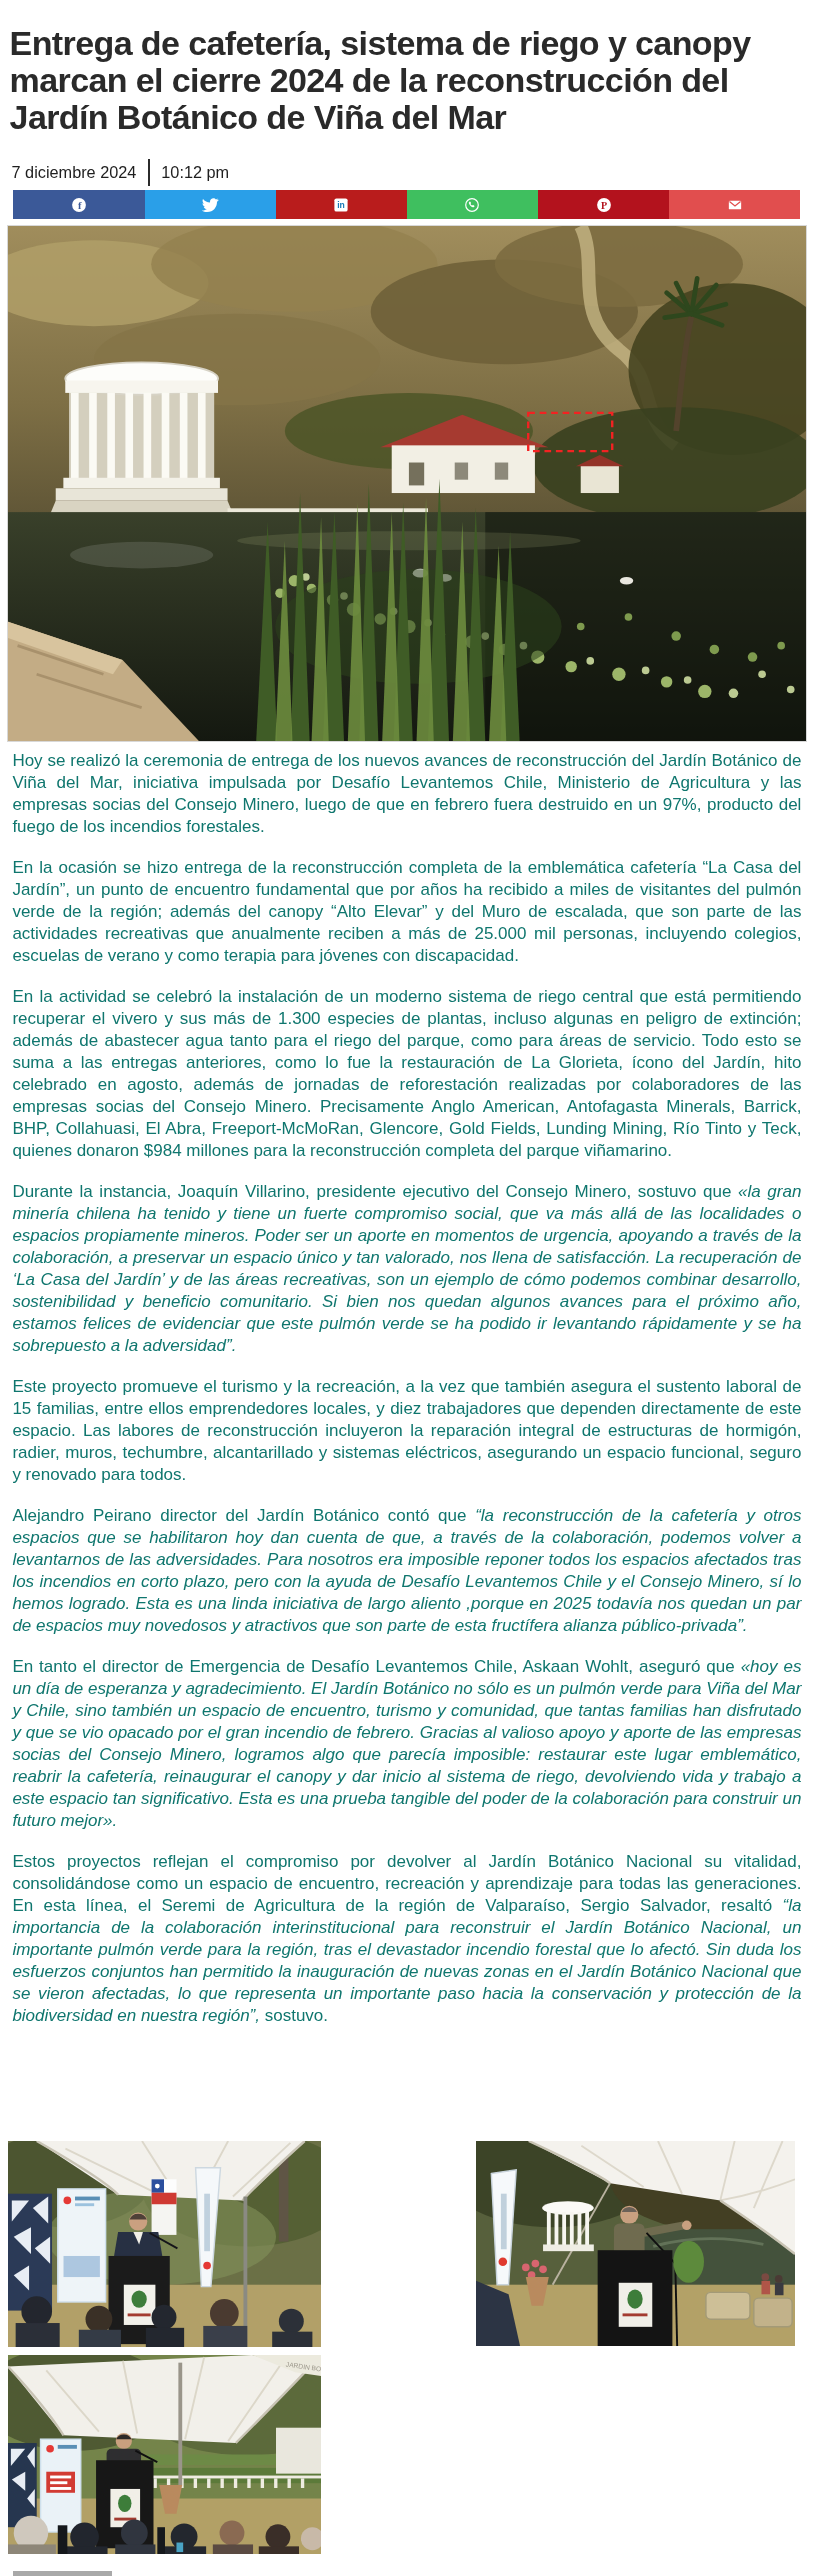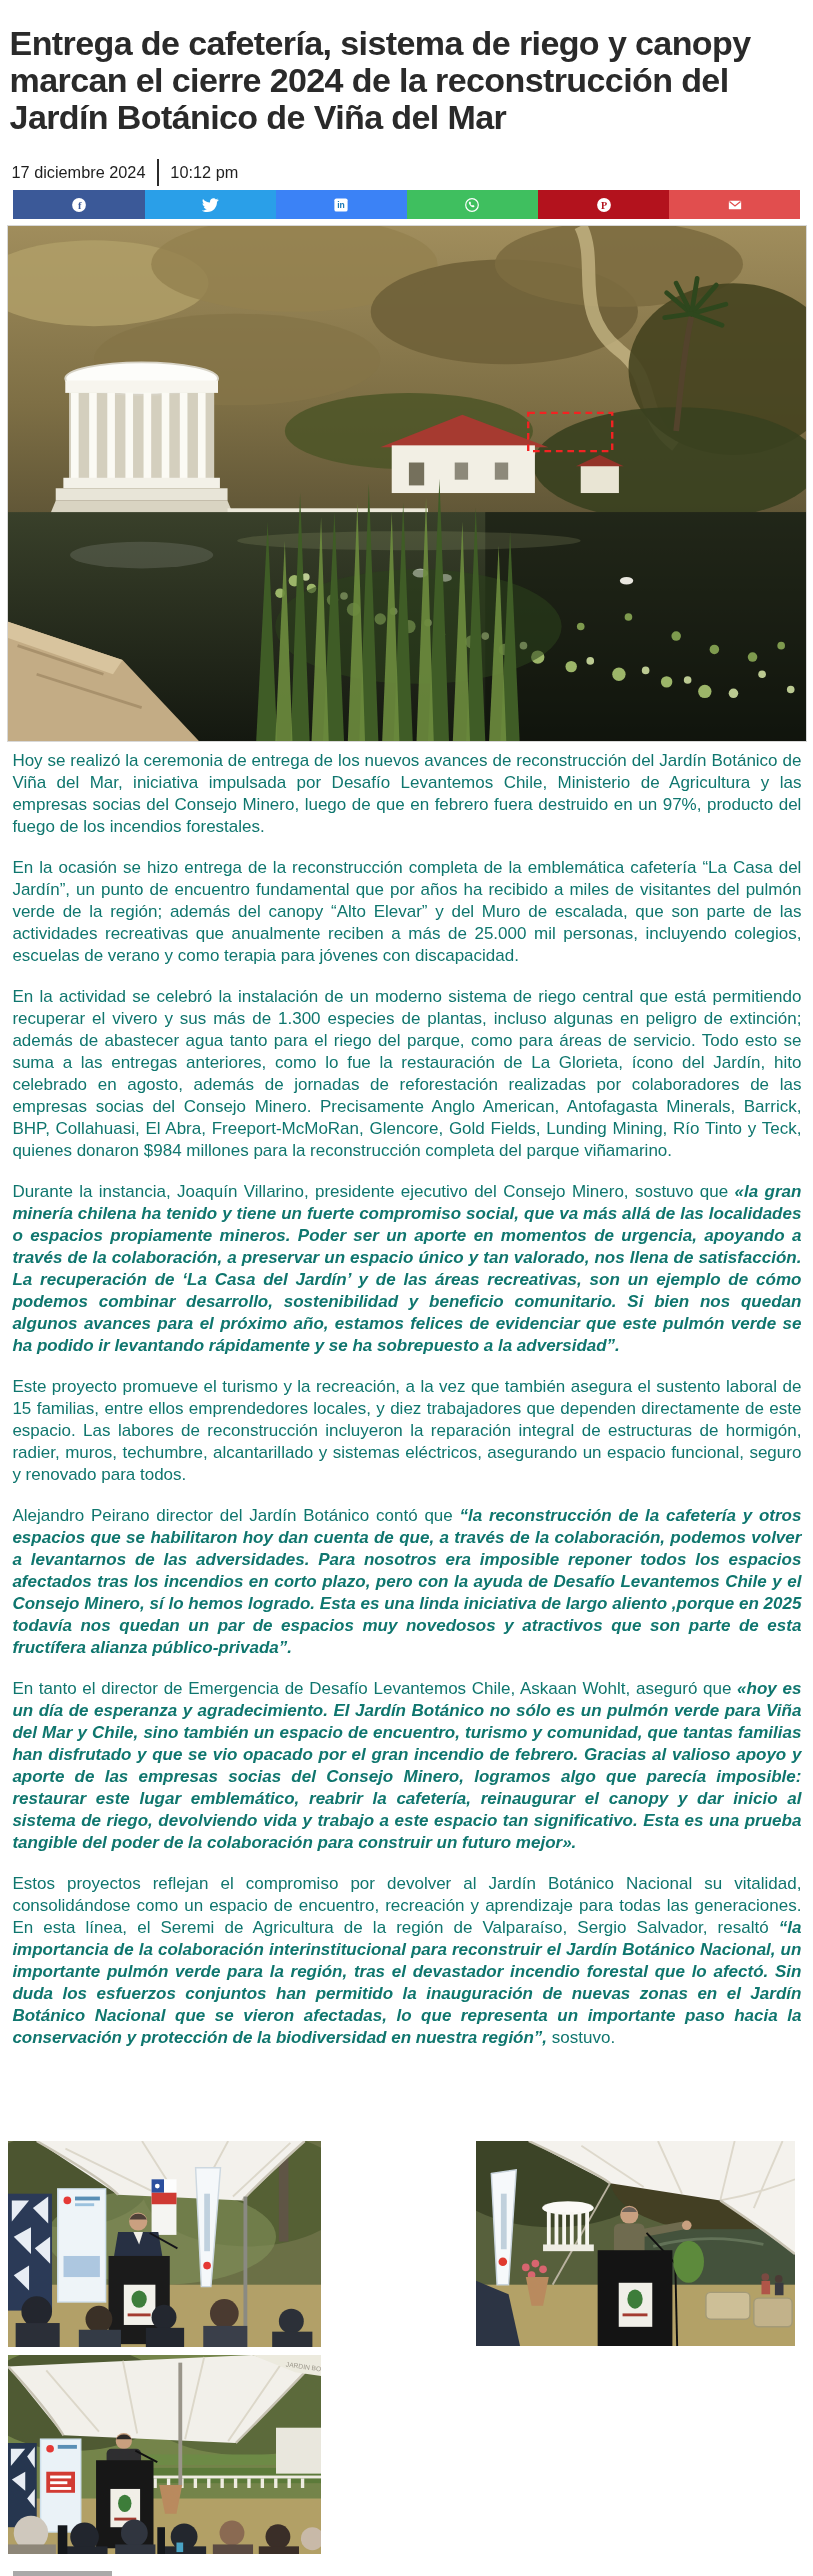--- a/index.html
+++ b/index.html
@@ -28,52 +28,52 @@
   .hero{
     position:absolute;top:225px;left:6.7px;width:800px;height:517px;
     border:1px solid #d8d8d8;box-sizing:border-box;background:#6b6a45;
   }
   .hero svg{display:block;width:100%;height:100%;}
   .article-body{
     position:absolute;top:750px;left:12.4px;width:789px;
     font-size:17px;line-height:22px;color:#0f766e;text-align:justify;
   }
   .article-body p{margin:0 0 19px 0;}
-  .article-body .it{font-style:italic;font-weight:bold;}
+  .article-body .it{font-style:italic;}
   .photo{position:absolute;overflow:hidden;background:#777;}
   .photo svg{display:block;width:100%;height:100%;}
   .photo-a{top:2141px;left:7.7px;width:313px;height:206px;}
   .photo-b{top:2141px;left:476px;width:319px;height:205px;}
   .photo-c{top:2355px;left:7.7px;width:313px;height:199px;}
   .photo-sliver{position:absolute;top:2571px;left:13.4px;width:99px;height:4.8px;background:#a9a9a9;}
 </style>
 </head>
 <body>
 
 <h1 class="title">Entrega de cafetería, sistema de riego y canopy marcan el cierre 2024 de la reconstrucción del Jardín Botánico de Viña del Mar</h1>
 
 <div class="meta">
-  <span>17 diciembre 2024</span>
+  <span>7 diciembre 2024</span>
   <span class="divider"></span>
   <span>10:12 pm</span>
 </div>
 
 <div class="share-row">
   <button class="share-btn" title="Share on Facebook" style="background: rgb(59, 89, 152);">
     <svg viewBox="0 0 24 24">
       <circle cx="12" cy="12" r="9.2" fill="#ffffff"></circle>
       <text x="13" y="17.4" text-anchor="middle" font-size="14" font-weight="bold" font-family="Liberation Serif, serif" class="acc-fill" fill="#3b5998">f</text>
     </svg>
   </button>
   <button class="share-btn" title="Share on Twitter" style="background: rgb(42, 159, 232);">
     <svg viewBox="0 0 24 24">
       <path fill="#ffffff" d="M23.4 5.1c-.8.4-1.7.6-2.6.8.9-.6 1.6-1.5 2-2.5-.9.5-1.9.9-2.9 1.1-.8-.9-2-1.5-3.3-1.5-2.5 0-4.6 2-4.6 4.6 0 .4 0 .7.1 1.1-3.8-.2-7.2-2-9.4-4.8-.4.7-.6 1.5-.6 2.3 0 1.6.8 3 2 3.8-.7 0-1.5-.2-2.1-.5v.1c0 2.2 1.6 4.1 3.7 4.5-.4.1-.8.2-1.2.2-.3 0-.6 0-.9-.1.6 1.8 2.3 3.2 4.3 3.2-1.6 1.2-3.6 2-5.7 2-.4 0-.7 0-1.1-.1 2 1.3 4.5 2.1 7.1 2.1 8.5 0 13.1-7 13.1-13.1v-.6c.9-.7 1.7-1.5 2.3-2.4z"></path>
     </svg>
   </button>
-  <button class="share-btn" title="Share on LinkedIn" style="background: #3b82f6;">
+  <button class="share-btn" title="Share on LinkedIn" style="background: #b91c1c;">
     <svg viewBox="0 0 24 24">
       <rect x="3.2" y="3.2" width="17.6" height="17.6" rx="2.6" fill="#ffffff"></rect>
       <text x="12" y="16.6" text-anchor="middle" font-size="11.5" font-weight="bold" class="acc-fill" fill="#1a78b6">in</text>
     </svg>
   </button>
   <button class="share-btn" title="Share on WhatsApp" style="background: rgb(63, 191, 95);">
     <svg viewBox="0 0 24 24">
       <circle cx="12" cy="12" r="8.4" fill="none" stroke="#ffffff" stroke-width="1.6"></circle>
       <path fill="#ffffff" d="M8.7 7.5c.3-.3.8-.3 1 .1l.9 1.4c.2.3.2.7-.1.9l-.5.6c.4.9 1.3 1.8 2.2 2.2l.5-.5c.2-.2.6-.3.9-.1l1.4.8c.4.2.5.8.2 1.1l-.6.6c-.4.4-1 .6-1.5.4-1.2-.4-2.4-1.2-3.3-2.1-.9-.9-1.6-2-2-3.1-.2-.6-.1-1.2.3-1.6z"></path>
     </svg>

